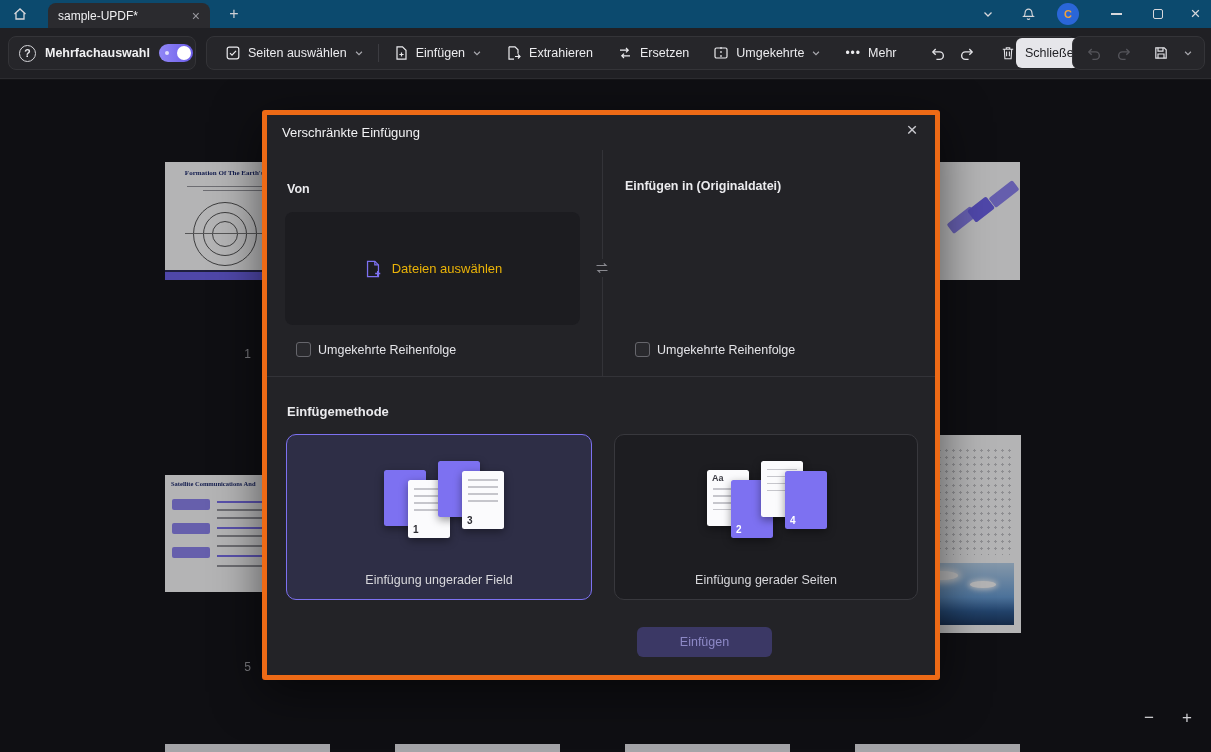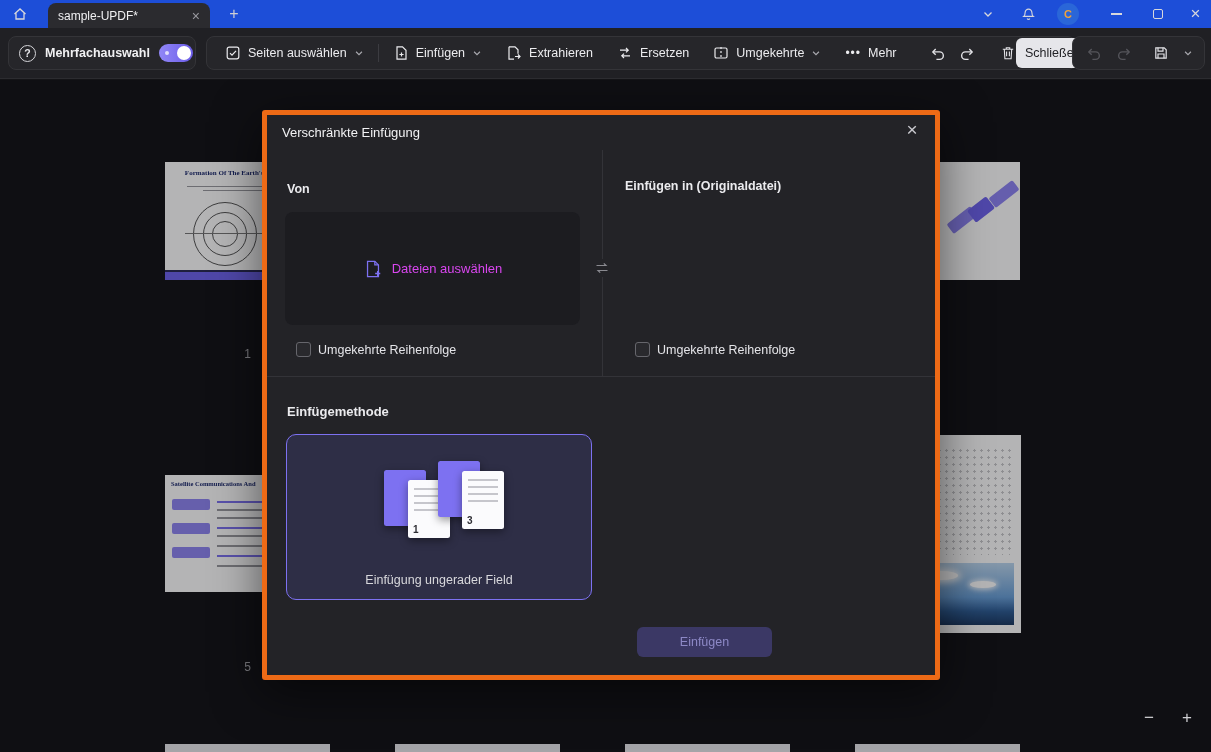--- a/index.html
+++ b/index.html
@@ -1,20 +1,20 @@
 <!DOCTYPE html>
 <html><head>
 <meta charset="utf-8">
 <style>
   * { margin:0; padding:0; box-sizing:border-box; }
   body { background:#000; font-family:"Liberation Sans", sans-serif; }
   .app { position:relative; width:1211px; height:752px; background:#141417; overflow:hidden; color:#e8e8ea; font-family:"Liberation Sans", sans-serif; }
 
   
-  .titlebar { position:absolute; left:0; top:0; right:0; height:28px; background:#1d4ed8; z-index:20; }
+  .titlebar { position:absolute; left:0; top:0; right:0; height:28px; background:#0c4a6e; z-index:20; }
   .tb-btn { position:absolute; top:2px; height:24px; display:flex; align-items:center; justify-content:center; color:#d8d8dc; border-radius:4px; font-size:15px; }
   .tab { position:absolute; left:48px; top:3px; width:162px; height:25px; background:#2b2b2f; border-radius:8px 8px 0 0; display:flex; align-items:center; padding:0 10px; gap:8px; }
   .tab-label { font-size:12px; color:#f0f0f2; white-space:nowrap; overflow:hidden; flex:1; }
   .tab-close { color:#9a9aa0; font-size:14px; line-height:1; }
   .avatar { width:22px; height:22px; border-radius:50%; background:#2a66d8; color:#f0a23c; font-size:11px; font-weight:bold; display:flex; align-items:center; justify-content:center; }
   .win-min-bar { width:11px; height:2px; background:#d8d8dc; }
   .win-max-box { width:10px; height:10px; border:1.2px solid #d8d8dc; border-radius:2px; }
 
   
   .toolbar { position:absolute; top:28px; left:0; right:0; height:51px; background:#202024; border-bottom:1px solid #2c2c30; z-index:19; }
@@ -48,21 +48,21 @@
   .zoombtn { position:absolute; width:26px; height:26px; display:flex; align-items:center; justify-content:center; font-size:17px; color:#cfcfd3; z-index:6; }
 
   
   .dialog { position:absolute; left:262px; top:110px; width:678px; height:570px; background:#232327; border:5px solid #ED6A16; border-radius:3px; box-shadow:0 12px 48px rgba(0,0,0,.55); z-index:10; }
   .dlg-title { position:absolute; left:15px; top:10px; font-size:13px; color:#f2f2f4; }
   .dlg-close { position:absolute; right:12px; top:4px; font-size:19px; color:#c9c9ce; width:22px; height:22px; display:flex; align-items:center; justify-content:center; }
   .sec-label { position:absolute; font-size:12.5px; font-weight:bold; color:#ebebee; }
   .vdiv { position:absolute; left:335px; top:35px; width:1px; height:226px; background:#333338; }
   .hdiv { position:absolute; left:0; top:261px; width:668px; height:1px; background:#333338; }
   .dropzone { position:absolute; left:18px; top:97px; width:295px; height:113px; background:#1c1c20; border-radius:8px; display:flex; align-items:center; justify-content:center; gap:9px; }
-  .dropzone span { color:#d946ef; font-size:13px; }
+  .dropzone span { color:#eab308; font-size:13px; }
   .swapic { position:absolute; left:326px; top:144px; width:18px; height:18px; background:#232327; display:flex; align-items:center; justify-content:center; color:#8a8a90; }
   .filebox { position:absolute; left:358px; top:97px; width:293px; height:113px; background:#1c1c20; border-radius:8px; }
   .fthumb { position:absolute; left:16px; top:16px; width:80px; height:81px; background:#fdfdfe; border-radius:1px; padding:6px 7px; }
   .fthumb .ft-title { width:70%; height:2.5px; background:#1c2a5e; margin:0 auto 4px auto; }
   .fthumb .ft-ln { height:1px; background:#a5a5ab; margin-bottom:3.5px; }
   .fthumb .ft-tbl { width:30px; height:16px; border:1px solid #8a8a90; margin:2px 0 3px 0; background:repeating-linear-gradient(180deg,#c3c3c8 0 1px,transparent 1px 4px); }
   .fname { position:absolute; left:110px; top:0; height:100%; display:flex; align-items:center; font-size:12.5px; color:#96969c; }
   .cbrow { position:absolute; display:flex; align-items:center; gap:7px; }
   .cb { width:15px; height:15px; border-radius:3px; border:1.6px solid #66666c; background:#29292d; flex:none; }
   .cbl { font-size:12.5px; color:#e4e4e8; }
@@ -334,17 +334,33 @@
         <span class="num">1</span>
       </div>
       <div class="pg purple" style="left:151px;top:26px;width:42px;height:56px;z-index:3;"></div>
       <div class="pg white" style="left:175px;top:36px;width:42px;height:58px;z-index:4;">
         <div class="plines"></div>
         <span class="num">3</span>
       </div>
       <div class="mlabel">Einfügung ungerader Field</div>
     </div>
 
+    <div class="mcard unsel">
+      <div class="pg white" style="left:92px;top:35px;width:42px;height:56px;z-index:1;">
+        <span class="aa">Aa</span>
+        <div class="plines lower"></div>
+      </div>
+      <div class="pg purple" style="left:116px;top:45px;width:42px;height:58px;z-index:2;">
+        <span class="num">2</span>
+      </div>
+      <div class="pg white" style="left:146px;top:26px;width:42px;height:56px;z-index:3;">
+        <div class="plines"></div>
+      </div>
+      <div class="pg purple" style="left:170px;top:36px;width:42px;height:58px;z-index:4;">
+        <span class="num">4</span>
+      </div>
+      <div class="mlabel">Einfügung gerader Seiten</div>
+    </div>
 
     <div class="dbtn primary">Einfügen</div>
   </div>
 
 </div>
 
 </body></html>

